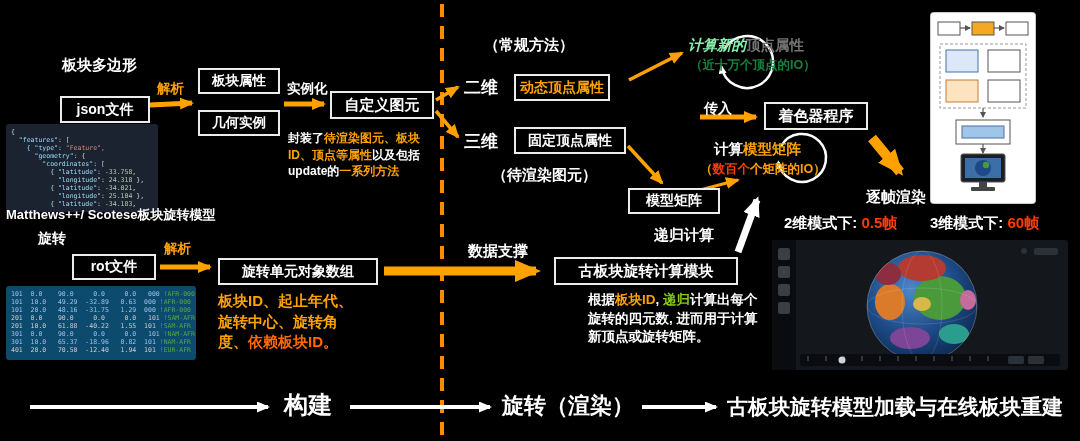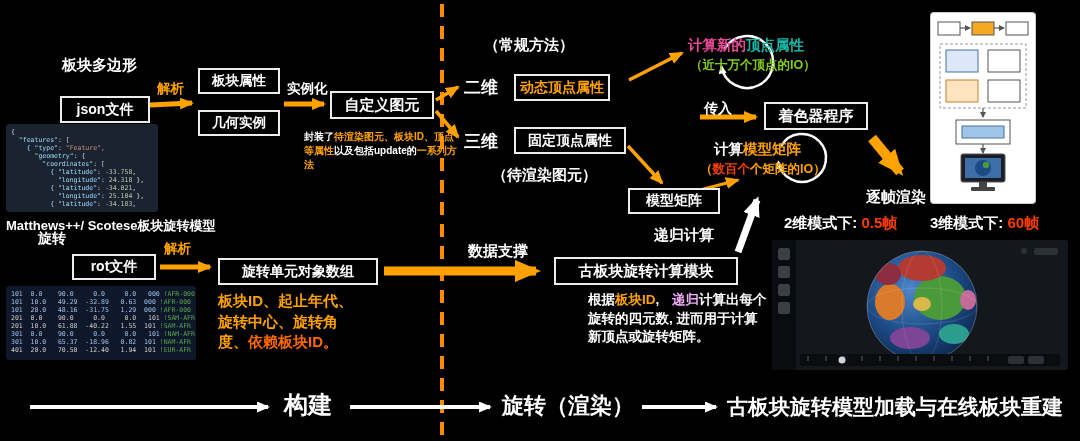--- a/index.html
+++ b/index.html
@@ -63,70 +63,70 @@
     <line x1="642" y1="407" x2="716" y2="407" stroke="#ffffff" stroke-width="4" marker-end="url(#mW)"></line>
   </svg>
 
   <div class="lbl" style="left:62px;top:56px;font-size:15px">板块多边形</div>
   <div class="nbox" style="left:60px;top:96px;width:90px;height:27px;font-size:14px">json文件</div>
   <div class="lbl olbl" style="left:157px;top:80px;font-size:13.5px">解析</div>
   <div class="nbox" style="left:198px;top:68px;width:82px;height:26px;font-size:13.5px">板块属性</div>
   <div class="nbox" style="left:198px;top:110px;width:82px;height:26px;font-size:13.5px">几何实例</div>
   <div class="lbl" style="left:287px;top:80px;font-size:13.5px">实例化</div>
   <div class="nbox" style="left:330px;top:91px;width:104px;height:28px;font-size:15px">自定义图元</div>
-  <div class="para" style="left:304px;top:130px;width:154px;font-size:10px"><span style="color: rgb(255, 255, 255);">封装了</span><span style="color: rgb(255, 162, 0);">待渲染图元、板块ID、顶点等属性</span><span style="color: rgb(255, 255, 255);">以及包括update的</span><span style="color: rgb(255, 162, 0);">一系列方法</span></div>
+  <div class="para" style="left:288px;top:130px;width:154px;font-size:12px"><span style="color: rgb(255, 255, 255);">封装了</span><span style="color: rgb(255, 162, 0);">待渲染图元、板块ID、顶点等属性</span><span style="color: rgb(255, 255, 255);">以及包括update的</span><span style="color: rgb(255, 162, 0);">一系列方法</span></div>
   <div class="code" style="left:6px;top:124px;width:152px;height:88px;background:#1b2331">
       <div class="code-line"><span style="color: rgb(212, 212, 212);">{</span></div>
       <div class="code-line"><span style="color: rgb(156, 220, 254);">  "features"</span><span style="color: rgb(212, 212, 212);">: [</span></div>
       <div class="code-line"><span style="color: rgb(156, 220, 254);">    { "type"</span><span style="color: rgb(212, 212, 212);">: </span><span style="color: rgb(206, 145, 120);">"Feature",</span></div>
       <div class="code-line"><span style="color: rgb(156, 220, 254);">      "geometry"</span><span style="color: rgb(212, 212, 212);">: {</span></div>
       <div class="code-line"><span style="color: rgb(156, 220, 254);">        "coordinates"</span><span style="color: rgb(212, 212, 212);">: [</span></div>
       <div class="code-line"><span style="color: rgb(156, 220, 254);">          { "latitude"</span><span style="color: rgb(212, 212, 212);">: </span><span style="color: rgb(181, 206, 168);">-33.758</span><span style="color: rgb(212, 212, 212);">,</span></div>
       <div class="code-line"><span style="color: rgb(156, 220, 254);">            "longitude"</span><span style="color: rgb(212, 212, 212);">: </span><span style="color: rgb(181, 206, 168); text-align: center;">24.318</span><span style="color: rgb(212, 212, 212);"> },</span></div>
       <div class="code-line"><span style="color: rgb(156, 220, 254);">          { "latitude"</span><span style="color: rgb(212, 212, 212);">: </span><span style="color: rgb(181, 206, 168);">-34.021</span><span style="color: rgb(212, 212, 212);">,</span></div>
       <div class="code-line"><span style="color: rgb(156, 220, 254);">            "longitude"</span><span style="color: rgb(212, 212, 212);">: </span><span style="color: rgb(181, 206, 168);">25.104</span><span style="color: rgb(212, 212, 212);"> },</span></div>
       <div class="code-line"><span style="color: rgb(156, 220, 254);">          { "latitude"</span><span style="color: rgb(212, 212, 212);">: </span><span style="color: rgb(181, 206, 168);">-34.183</span><span style="color: rgb(212, 212, 212);">,</span></div>
     </div>
-  <div class="lbl" style="left:6px;top:217px;font-size:13px">Matthews++/ Scotese板块旋转模型</div>
+  <div class="lbl" style="left:6px;top:206px;font-size:13px">Matthews++/ Scotese板块旋转模型</div>
 
   <div class="lbl" style="left:38px;top:230px;font-size:14px">旋转</div>
   <div class="nbox" style="left:72px;top:254px;width:84px;height:26px;font-size:14px">rot文件</div>
   <div class="lbl olbl" style="left:164px;top:240px;font-size:13.5px">解析</div>
   <div class="nbox" style="left:218px;top:258px;width:160px;height:27px;font-size:14px">旋转单元对象数组</div>
   <div class="para" style="left:218px;top:291px;width:142px;font-size:15px"><span style="color: rgb(255, 162, 0);">板块ID、起止年代、旋转中心、旋转角度、</span><span style="color: rgb(255, 106, 0);">依赖板块ID。</span></div>
-  <div class="code" style="left:6px;top:286px;width:190px;height:74px;background:#0f172a">
+  <div class="code" style="left:6px;top:286px;width:190px;height:74px;background:#0c4a6e">
       <div class="code-line"><span style="color: rgb(159, 194, 232);">101  0.0    90.0     0.0     0.0   000 </span><span style="color: rgb(87, 166, 74);">!AFR-000</span></div>
       <div class="code-line"><span style="color: rgb(159, 194, 232);">101  10.0   49.29  -32.89   0.63  000 </span><span style="color: rgb(87, 166, 74);">!AFR-000</span></div>
       <div class="code-line"><span style="color: rgb(159, 194, 232);">101  20.0   48.16  -31.75   1.29  000 </span><span style="color: rgb(87, 166, 74);">!AFR-000</span></div>
       <div class="code-line"><span style="color: rgb(204, 204, 204);">201  0.0    90.0     0.0     0.0   101 </span><span style="color: rgb(87, 166, 74);">!SAM-AFR</span></div>
       <div class="code-line"><span style="color: rgb(204, 204, 204);">201  10.0   61.88  -40.22   1.55  101 </span><span style="color: rgb(87, 166, 74);">!SAM-AFR</span></div>
       <div class="code-line"><span style="color: rgb(159, 194, 232);">301  0.0    90.0     0.0     0.0   101 </span><span style="color: rgb(87, 166, 74);">!NAM-AFR</span></div>
       <div class="code-line"><span style="color: rgb(159, 194, 232);">301  10.0   65.37  -18.96   0.82  101 </span><span style="color: rgb(87, 166, 74);">!NAM-AFR</span></div>
       <div class="code-line"><span style="color: rgb(204, 204, 204);">401  20.0   70.50  -12.40   1.94  101 </span><span style="color: rgb(87, 166, 74);">!EUR-AFR</span></div>
     </div>
 
   <div class="lbl" style="left:484px;top:36px;font-size:15px">（常规方法）</div>
   <div class="lbl" style="left:464px;top:76px;font-size:17px">二维</div>
   <div class="nbox" style="left:514px;top:74px;width:96px;height:27px;font-size:14px;color:#ffa200">动态顶点属性</div>
   <div class="lbl" style="left:464px;top:130px;font-size:17px">三维</div>
   <div class="nbox" style="left:514px;top:127px;width:112px;height:27px;font-size:14px">固定顶点属性</div>
   <div class="lbl" style="left:492px;top:166px;font-size:15px">（待渲染图元）</div>
 
-  <div class="lbl" style="left:688px;top:36px;font-size:14.5px"><span style="color: #ec4899;">计算新的</span><span style="color: #14b8a6;">顶点属性</span></div>
-  <div class="lbl" style="left:690px;top:57px;font-size:12.5px"><span style="color: #84cc16;">（近十万个顶点的IO）</span></div>
+  <div class="lbl" style="left:688px;top:36px;font-size:14.5px"><span style="color: #86efac; font-style: italic;">计算新的</span><span style="color: #737373;">顶点属性</span></div>
+  <div class="lbl" style="left:690px;top:57px;font-size:12.5px"><span style="color: #15803d;">（近十万个顶点的IO）</span></div>
   <div class="lbl" style="left:704px;top:100px;font-size:14px">传入</div>
   <div class="nbox" style="left:764px;top:102px;width:104px;height:28px;font-size:15px">着色器程序</div>
   <div class="lbl" style="left:714px;top:140px;font-size:14.5px"><span style="color: rgb(255, 255, 255);">计算</span><span style="color: rgb(255, 162, 0);">模型矩阵</span></div>
   <div class="lbl" style="left:700px;top:161px;font-size:12.5px"><span style="color: rgb(255, 162, 0);">（</span><span style="color: rgb(255, 61, 0);">数百个</span><span style="color: rgb(255, 162, 0);">个矩阵的IO）</span></div>
   <div class="nbox" style="left:628px;top:188px;width:92px;height:26px;font-size:14px">模型矩阵</div>
   <div class="lbl" style="left:654px;top:226px;font-size:15px">递归计算</div>
 
   <div class="lbl" style="left:468px;top:242px;font-size:15px">数据支撑</div>
   <div class="nbox" style="left:554px;top:257px;width:184px;height:28px;font-size:15px">古板块旋转计算模块</div>
-  <div class="para" style="left:588px;top:291px;width:182px;font-size:13.5px"><span style="color: rgb(255, 255, 255);">根据</span><span style="color: rgb(255, 162, 0);">板块ID</span><span style="color: rgb(255, 255, 255);">, </span><span style="color: #f0abfc; margin-left: 9px;">递归</span><span style="color: rgb(255, 255, 255);">计算出每个旋转的四元数, 进而用于计算新顶点或旋转矩阵。</span></div>
+  <div class="para" style="left:588px;top:291px;width:182px;font-size:13.5px"><span style="color: rgb(255, 255, 255);">根据</span><span style="color: rgb(255, 162, 0);">板块ID</span><span style="color: rgb(255, 255, 255);">, </span><span style="color: #84cc16;">递归</span><span style="color: rgb(255, 255, 255);">计算出每个旋转的四元数, 进而用于计算新顶点或旋转矩阵。</span></div>
 
   <div class="panel" style="left:930px;top:12px;width:106px;height:192px">
     <svg width="106" height="192" viewBox="0 0 106 192">
       <defs>
         <marker id="mT" markerUnits="userSpaceOnUse" markerWidth="6" markerHeight="6" refX="5" refY="3" orient="auto">
             <path d="M0,0 L6,3 L0,6 Z" fill="#555"></path>
           </marker>
       </defs>
       <rect x="0.5" y="0.5" width="105" height="191" rx="3" fill="#ffffff" stroke="#cccccc"></rect>
       <rect x="8" y="10" width="22" height="13" fill="#ffffff" stroke="#555"></rect>

